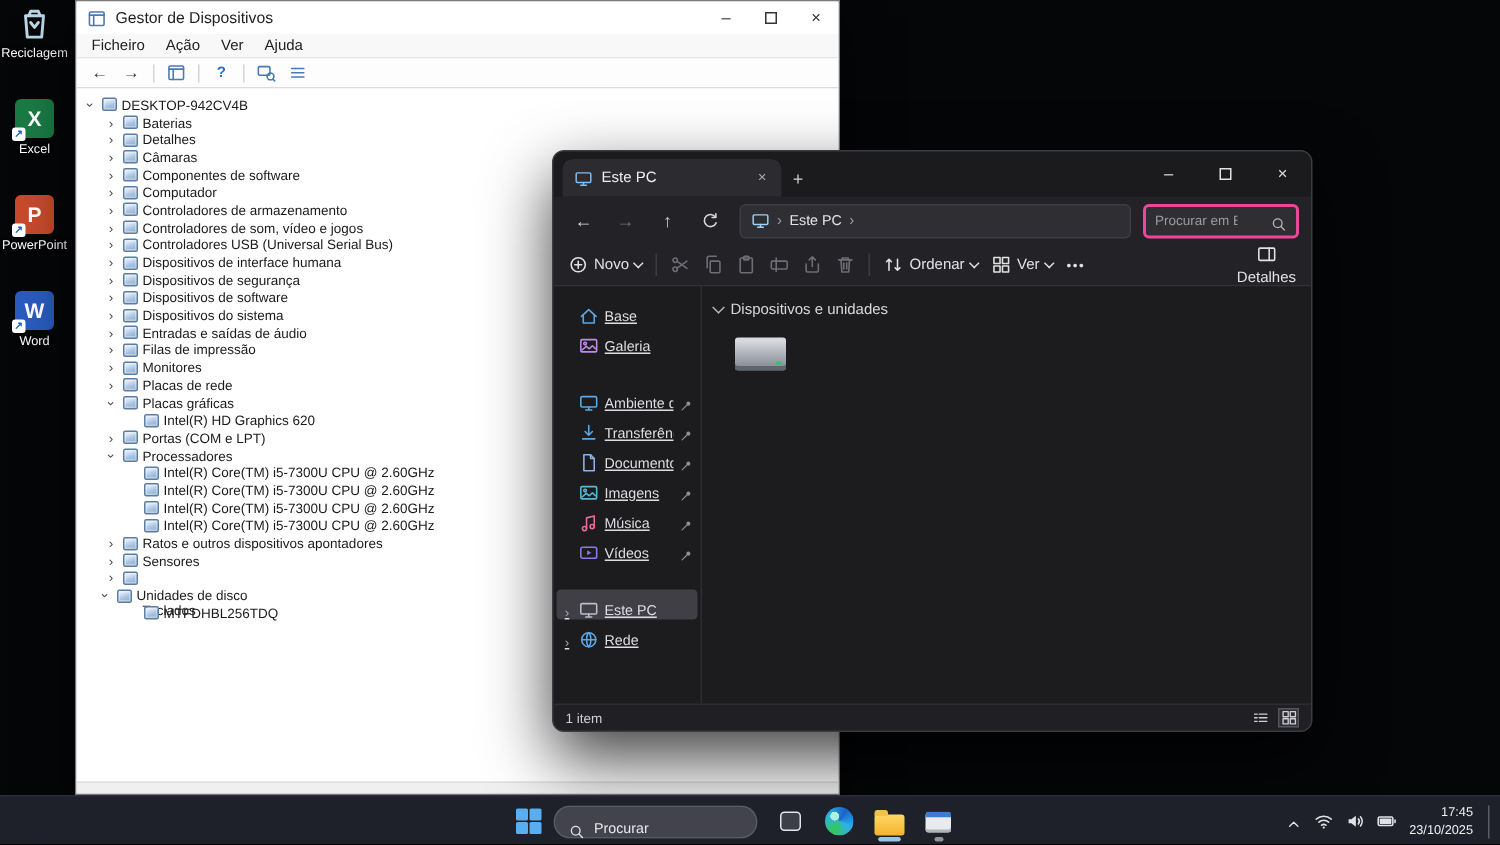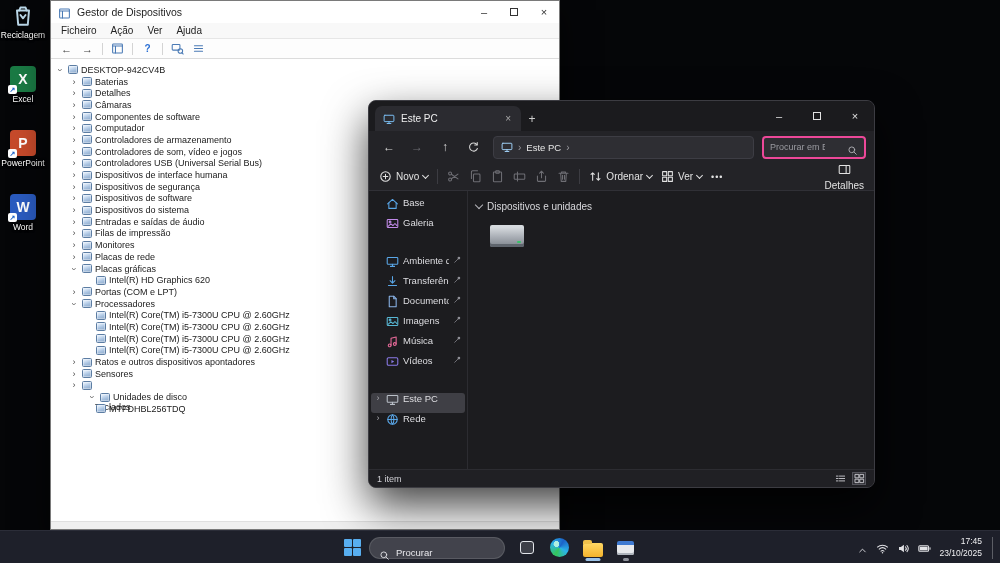--- a/index.html
+++ b/index.html
@@ -81,21 +81,21 @@
   .cmd svg { width:13px; height:13px; }
   .cmd .ci { width:13px; height:13px; }
   .cmd.dim { color:#6e6e74; }
   .cdn { width:5px; height:5px; border-right:1.2px solid currentColor; border-bottom:1.2px solid currentColor;
          transform:rotate(45deg); display:inline-block; margin-top:-2px; }
   .cmd-sep { width:1px; height:15px; background:#3c3c42; }
   .cmd-more { font-size:9px; letter-spacing:1px; color:#e2e2e2; }
   .cmd-details { margin-left:auto;flex-direction:column; }
   .ex-body { flex:1; display:flex; background:#1c1c1f; overflow:hidden; }
   .ex-sidebar { width:99px; flex:0 0 99px; padding-top:6px; border-right:1px solid #2c2c31; }
-  .sb-item { height:20px; display:flex; align-items:flex-start; gap:4px; padding:0 3px 0 3px; font-size:9.5px; color:#dedee2; position:relative; margin:0 2px; border-radius:3px; }
+  .sb-item { height:20px; display:flex; align-items:flex-end; gap:4px; padding:0 3px 0 3px; font-size:9.5px; color:#dedee2; position:relative; margin:0 2px; border-radius:3px;text-decoration:underline; }
   .sb-item.selected { background:#3f3f45; }
   .sb-chev { width:8px; flex:0 0 8px; font-size:9px; color:#a8a8ae; text-align:center; }
   .sb-icon { width:13px; height:13px; flex:0 0 13px; }
   .sb-icon svg { width:13px; height:13px; }
   .sb-label { white-space:nowrap; overflow:hidden; flex:1; }
   .sb-pin { width:9px; height:9px; flex:0 0 9px; color:#8f8f96; }
   .sb-pin svg { width:9px; height:9px; }
   .sb-gap { height:18px; position:relative; }
   .ic-home{color:#5aa7e8}.ic-gallery{color:#c08ae8}.ic-desktop{color:#5aa7e8}.ic-downloads{color:#5aa7e8}
   .ic-documents{color:#8ab4e8}.ic-pictures{color:#58b7d4}.ic-music{color:#e86a9a}.ic-videos{color:#8a7ae8}
@@ -358,21 +358,21 @@
         <div class="tree-row" style="padding-left: 18px;">
           <div class="chev">›</div>
           <div class="t-icon"></div>
           <div style="white-space: nowrap;">Sensores</div>
         </div>
         <div class="tree-row" style="padding-left: 18px;">
           <div class="chev">›</div>
           <div class="t-icon"></div>
           <div style="white-space: nowrap; margin-top: 44px;">Teclados</div>
         </div>
-        <div class="tree-row" style="padding-left: 36px;">
+        <div class="tree-row" style="padding-left: 14px;">
           <div class="chev open">›</div>
           <div class="t-icon"></div>
           <div style="white-space: nowrap;">Unidades de disco</div>
         </div>
         <div class="tree-row" style="padding-left: 32px;">
           <div class="chev"></div>
           <div class="t-icon"></div>
           <div style="white-space: nowrap;">MTFDHBL256TDQ</div>
         </div>
       </div>

